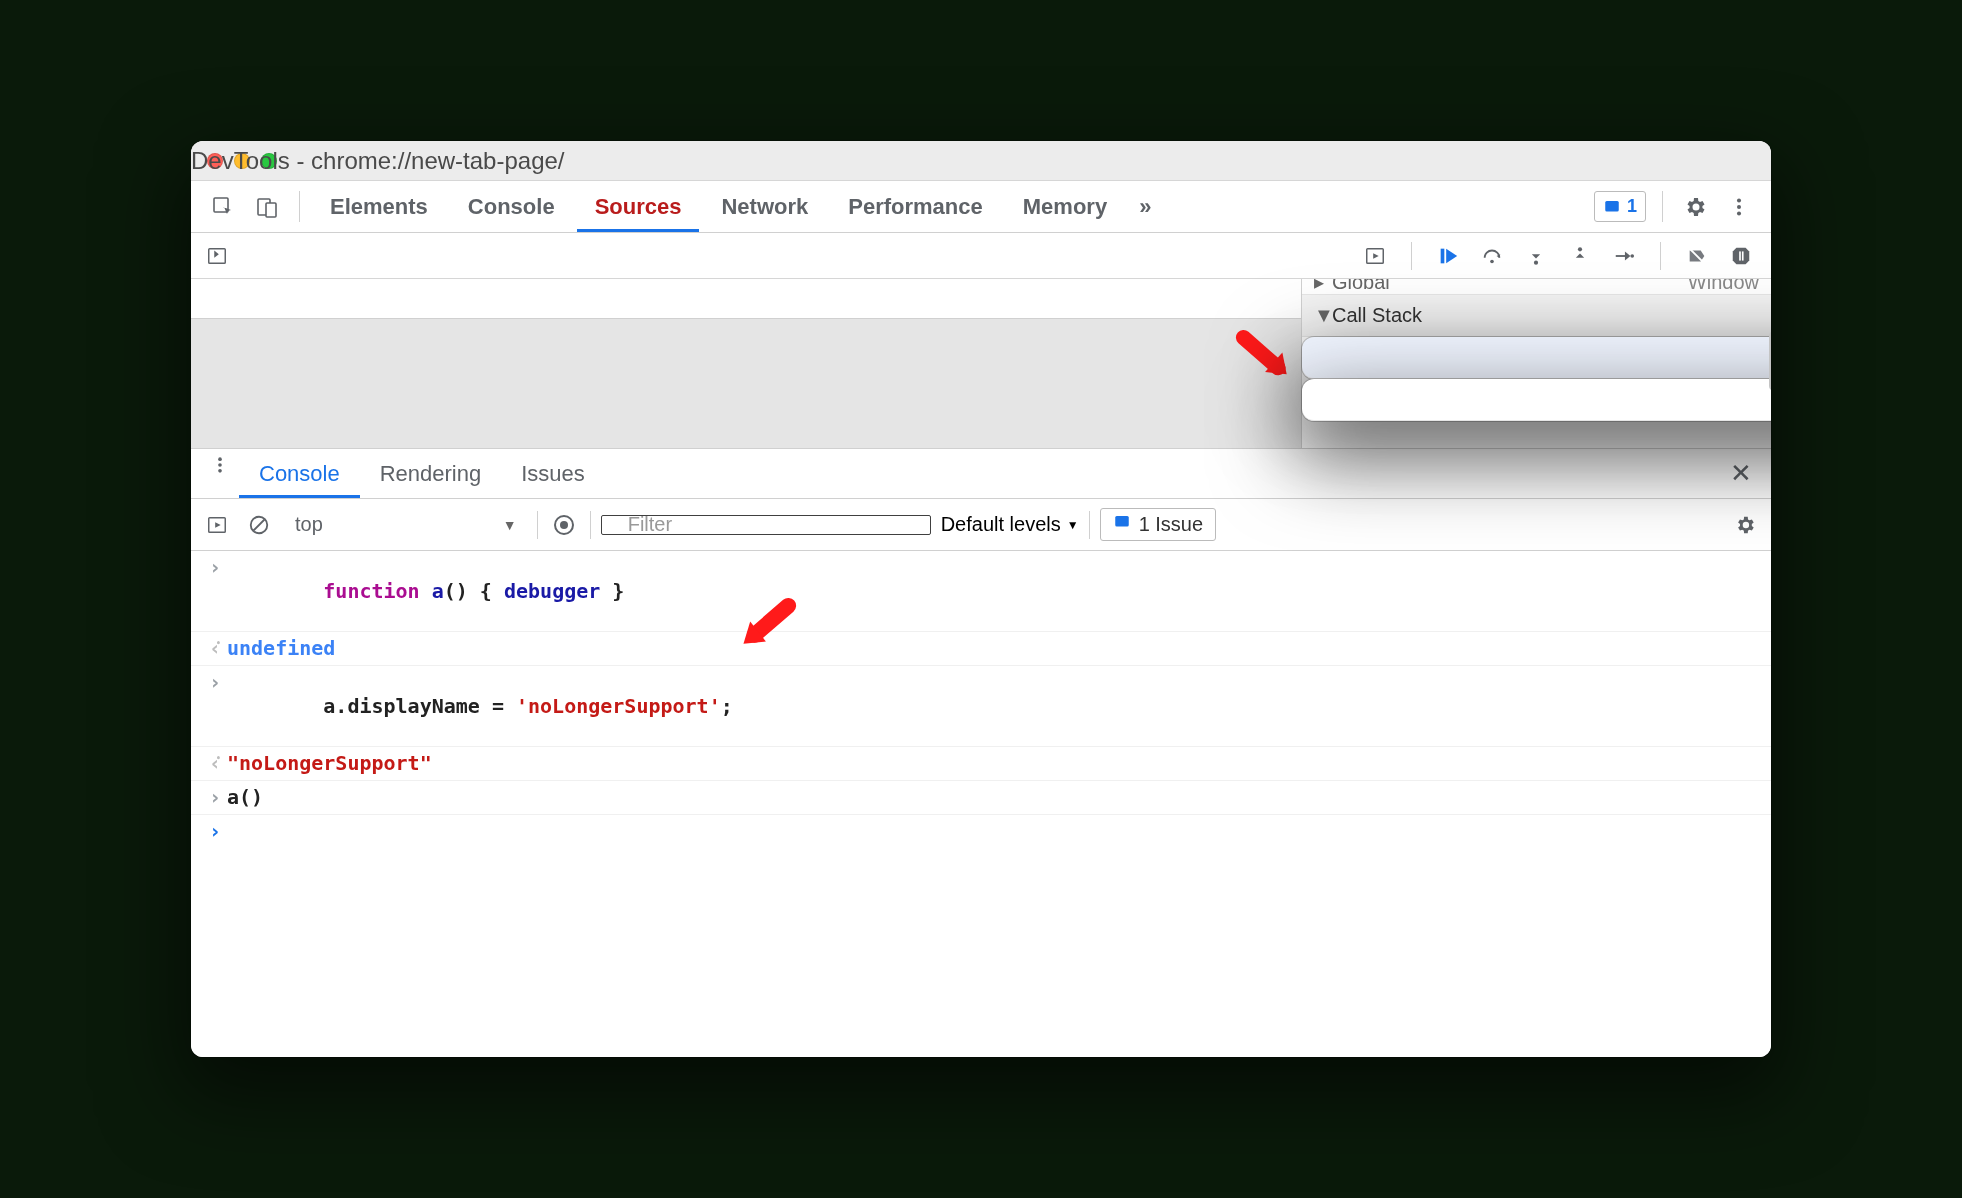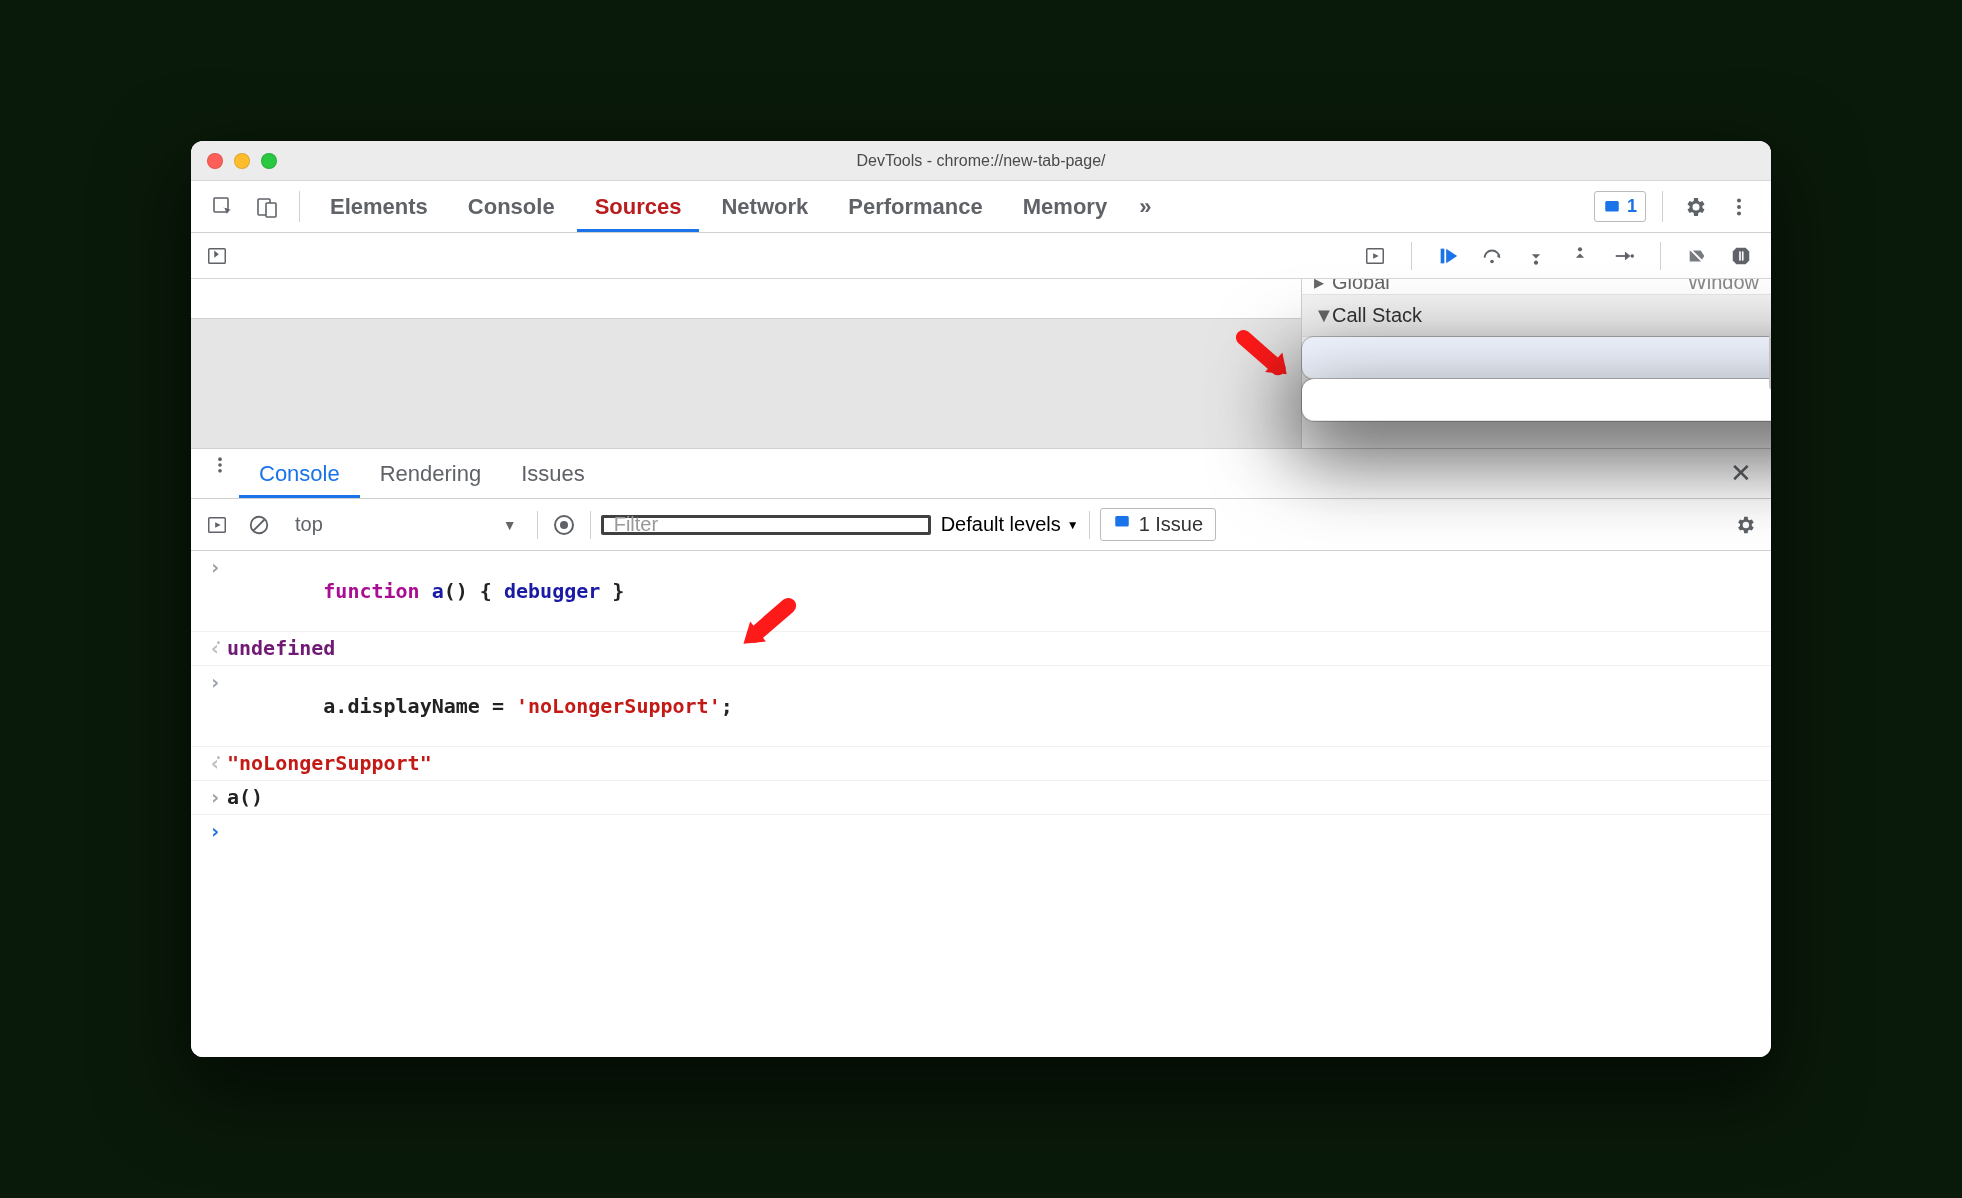--- a/index.html
+++ b/index.html
@@ -31,21 +31,21 @@
     display: flex;
     align-items: center;
     padding: 0 16px;
     position: relative;
   }
   .traffic { display: flex; gap: 11px; }
   .dot { width: 16px; height: 16px; border-radius: 50%; border: 1px solid rgba(0,0,0,0.12); }
   .dot.red { background: #ff5f57; }
   .dot.yellow { background: #ffbd2e; }
   .dot.green { background: #28c840; }
-  .title { position:absolute; left:0; right:0; text-align:center; font-size: 16px; color:#4a4a4a; }
+  .title { position:absolute; left:0; right:0; font-size: 24px; color:#4a4a4a; }
 
   
   .maintabs {
     height: 52px;
     border-bottom: 1px solid #d0d0d0;
     display: flex;
     align-items: stretch;
     padding: 0 12px;
     gap: 4px;
     font-weight: bold;
@@ -94,42 +94,42 @@
   }
   .drawer-tabs .ibtn { width:38px; }
   .dtab { display:flex; align-items:center; padding:0 20px; font-size:22px; color:#5f6368; cursor:pointer;}
   .dtab.active { color:#1a73e8; box-shadow: inset 0 -3px 0 #1a73e8; }
   .drawer-tabs .close { margin-left:auto; width:40px; display:flex; align-items:center; justify-content:center; color:#5f6368; font-size:26px;}
 
   
   .ctoolbar { height:52px; border-bottom:1px solid #d0d0d0; display:flex; align-items:center; gap:10px; padding:0 10px; }
   .ctx { display:flex; align-items:center; gap:0; border:0; color:#5f6368; font-size:20px; padding:4px 10px;}
   .ctx .tri { font-size:14px; color:#666; }
-  .filter { flex:0 0 330px; height:20px; border:3px solid #404040; border-radius:2px; padding:0 10px; font-size:20px; color:#999; display:flex; align-items:center;}
+  .filter { flex:0 0 330px; height:20px; border:1px solid #404040; border-radius:2px; padding:0 26px; font-size:20px; color:#999; display:flex; align-items:center;}
   .levels { color:#000000; font-size:20px; display:flex; align-items:center; gap:6px; }
   .issuebtn { display:flex; align-items:center; gap:8px; border:1px solid #bbb; border-radius:3px; padding:4px 12px; font-size:20px; color:#333; }
   .issuebtn .icn { color:#1a73e8; }
 
   
   .console { flex:1; background:#fff; font-family: Menlo, Consolas, monospace; font-size:20px; overflow:hidden;}
   .line { display:flex; align-items:flex-start; padding:4px 12px; border-bottom:1px solid #f0f0f0; min-height:34px;}
   .gutter { width:24px; color:#9aa0a6; flex-shrink:0; user-select:none; text-align:center;}
   .gutter.in::before { content:"›"; color:#9aa0a6; }
   .gutter.out::before { content:"‹"; color:#bdbdbd; }
   .gutter.out { position:relative; }
   .gutter.out .dotu { position:absolute; top:3px; left:13px; font-size:8px; color:#bdbdbd;}
   .gutter.prompt::before { content:"›"; color:#1a73e8; font-weight:bold;}
   .code { white-space:pre; }
   .kw { color:#aa0d91; }
   .fn { color:#1a1aa6; }
   .dbg { color:#1a1aa6; }
   .punct { color:#222; }
   .str { color:#c41a16; }
   .retstr { color:#c41a16; }
-  .undef { color:#701a75; }
+  .undef { color:#3b82f6; }
 
   
   .arrow { position:absolute; color:#ff1a1a; }
   .arrow svg { display:block; }
 
   svg { overflow: visible; }
 </style>
 </head>
 <body>
 

